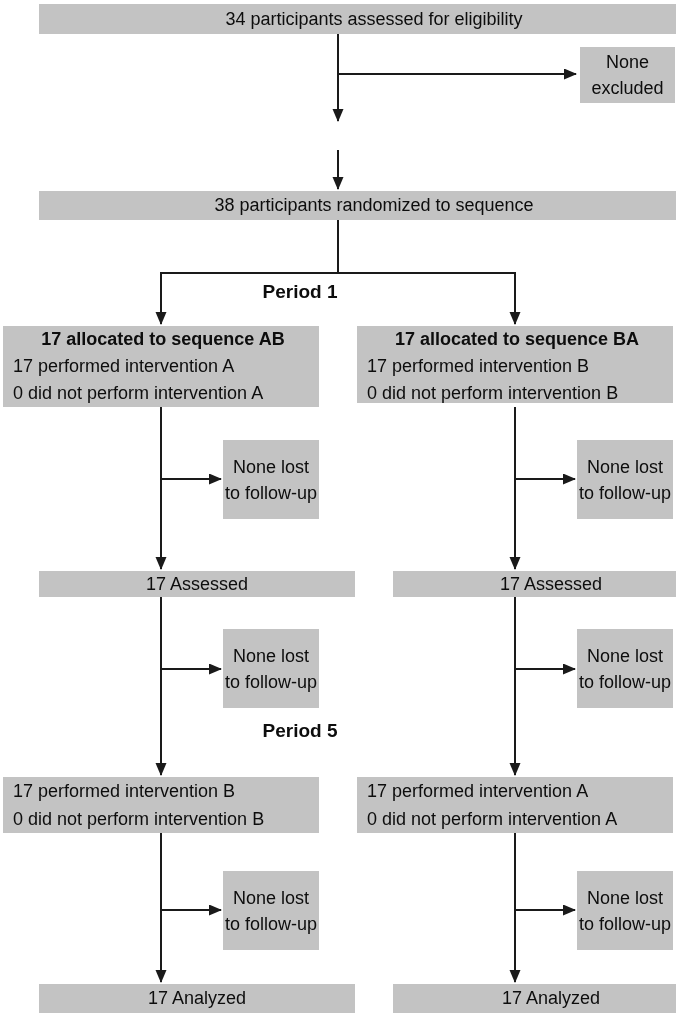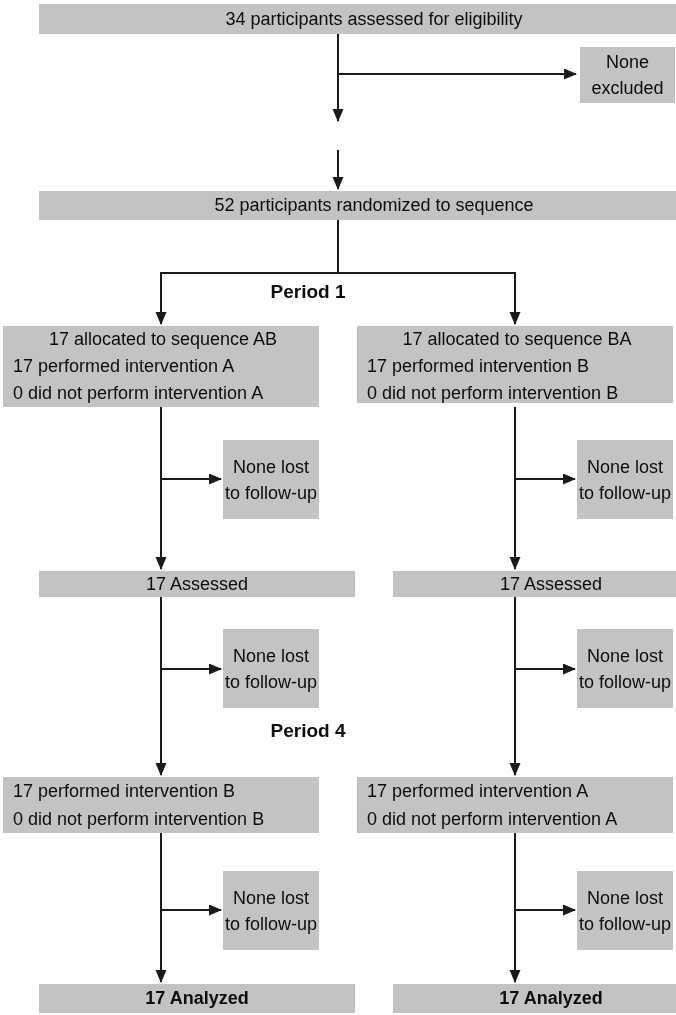--- a/index.html
+++ b/index.html
@@ -25,32 +25,32 @@
     background:var(--box-fill);
     box-sizing:border-box;
     z-index:1;
     font-size:18px;
   }
   .bar{
     display:flex;align-items:center;justify-content:center;
     text-align:center;
     margin-left:36px;
   }
-  .bold{font-weight:bold;}
+  .bold{font-weight:normal;}
   .lost{
     display:flex;align-items:center;justify-content:center;
     text-align:center;line-height:26px;
   }
   .multi{line-height:27px;padding:0 6px 0 10px;}
-  .multi .title{text-align:center;font-weight:normal;}
+  .multi .title{text-align:center;font-weight:bold;}
   .p2box{line-height:28px;padding:0 6px 0 10px;}
   .period-label{
     position:absolute;z-index:1;
     width:600px;text-align:center;
-    font-size:19px;font-weight:bold;padding-left:8px;
+    font-size:19px;font-weight:bold;
   }
 </style>
 </head>
 <body>
 
 <div class="page">
 
   <svg class="arrows" width="676" height="1015" aria-hidden="true">
     <defs>
       <marker id="ah" markerUnits="strokeWidth" markerWidth="7" markerHeight="6" refX="6" refY="2.75" orient="auto">
@@ -85,21 +85,21 @@
   <div class="box bar" style="left:3px;top:4px;width:670px;height:30px">
     <span>34 participants assessed for eligibility</span>
   </div>
 
   <div class="box lost" style="left:580px;top:47px;width:95px;height:56px">
     <span>None excluded</span>
   </div>
 
 
   <div class="box bar" style="left:3px;top:191px;width:670px;height:29px">
-    <span>52 participants randomized to sequence</span>
+    <span>38 participants randomized to sequence</span>
   </div>
 
   <div class="period-label" style="top:281px">Period 1</div>
 
   <div class="box multi" style="left:3px;top:326px;width:316px;height:81px">
     <div class="title">17 allocated to sequence AB</div>
     <div>17 performed intervention A</div>
     <div>0 did not perform intervention A</div>
   </div>
 
@@ -123,21 +123,21 @@
     <span>17 Assessed</span>
   </div>
 
   <div class="box lost" style="left:223px;top:629px;width:96px;height:79px">
     <span>None lost to follow-up</span>
   </div>
   <div class="box lost" style="left:577px;top:629px;width:96px;height:79px">
     <span>None lost to follow-up</span>
   </div>
 
-  <div class="period-label" style="top:720px">Period 4</div>
+  <div class="period-label" style="top:720px">Period 5</div>
 
   <div class="box p2box" style="left:3px;top:777px;width:316px;height:56px">
     <div>17 performed intervention B</div>
     <div>0 did not perform intervention B</div>
   </div>
   <div class="box p2box" style="left:357px;top:777px;width:316px;height:56px">
     <div>17 performed intervention A</div>
     <div>0 did not perform intervention A</div>
   </div>
 

